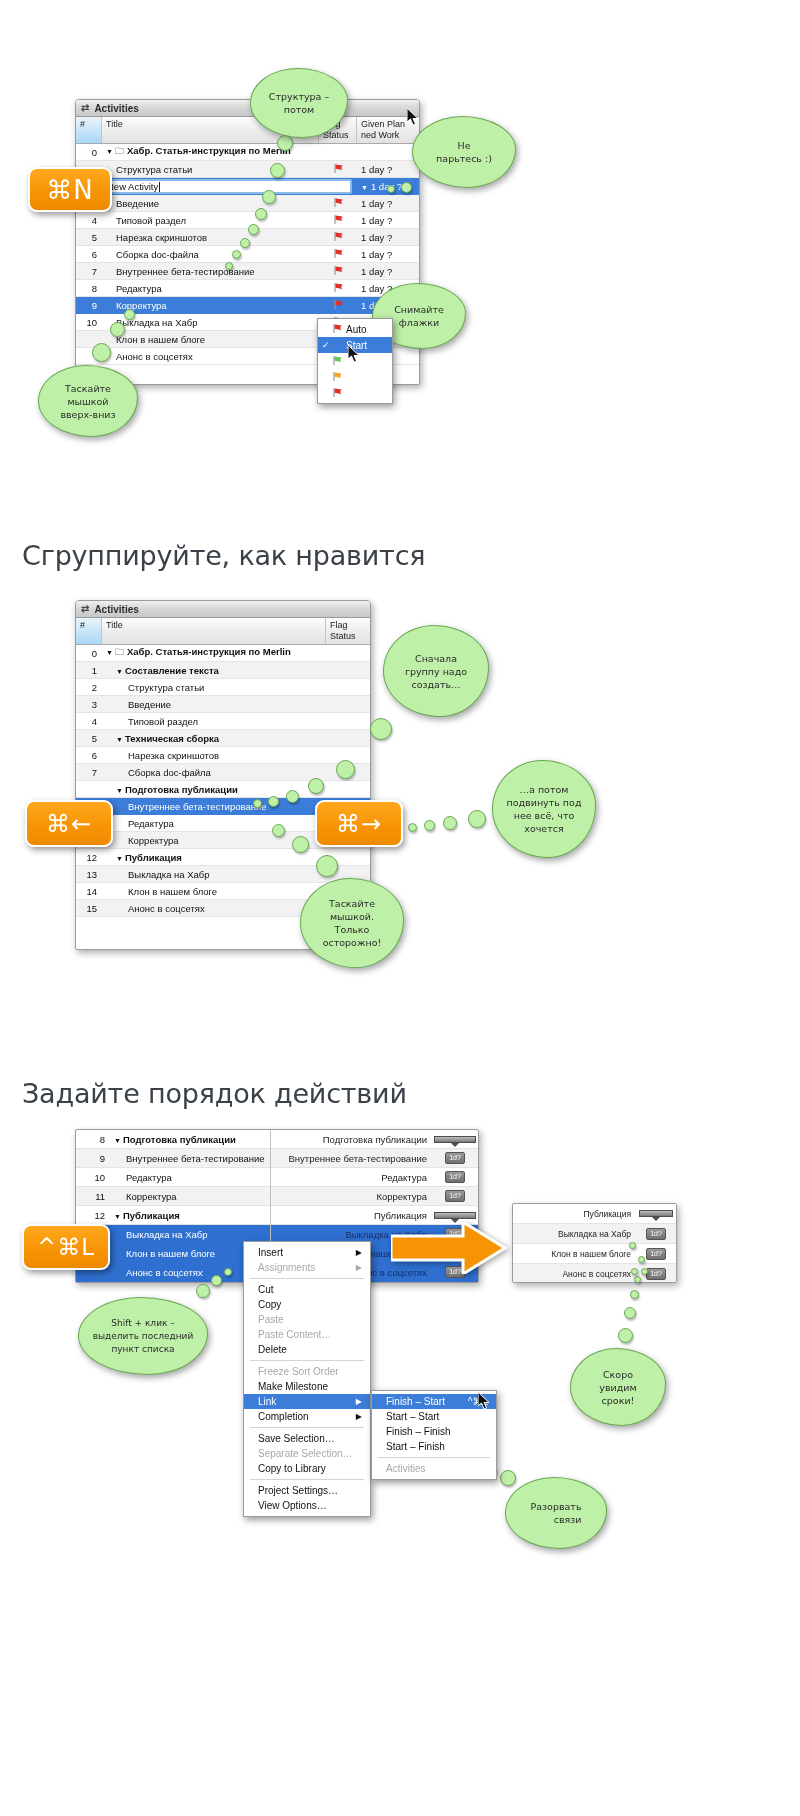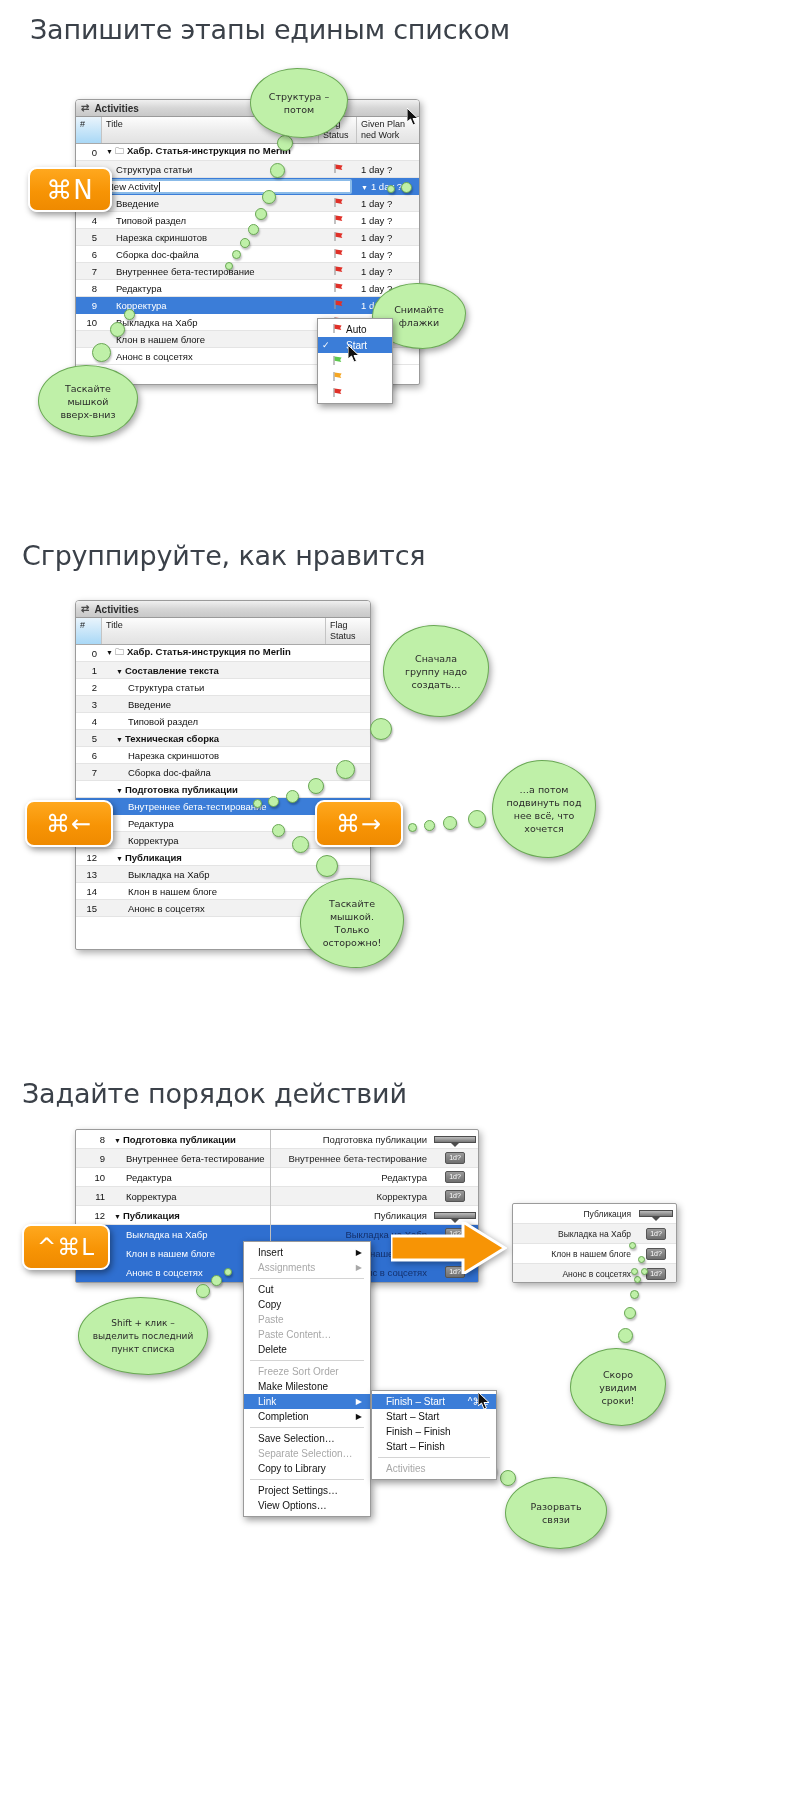--- a/index.html
+++ b/index.html
@@ -238,21 +238,20 @@
     position: absolute;
     z-index: 45;
     filter: drop-shadow(2px 2px 3px rgba(0,0,0,0.35));
   }
 </style>
 </head>
 <body>
 
 <div id="root">
 
-  <div class="heading" style="left:30px; top:14px;">Запишите этапы единым списком</div>
 
   <div class="win" style="left:75px; top:99px; width:345px; height:286px;">
     <div class="titlebar">
       <span class="tb-icon">⇄</span>
       <span>Activities</span>
     </div>
     <div class="colhead">
       <div class="ch num">#</div>
       <div class="ch" style="flex:1;">Title</div>
       <div class="ch" style="width:38px;">
@@ -423,20 +422,24 @@
             </svg></span>
           <span class="lbl"></span>
         </div>
       </div>
   </div>
 
   <div class="cloud cloudshape" style="left:250px; top:68px; width:98px; height:70px;">
     <span style="white-space:pre-line;">Структура –
 потом</span>
   </div>
+  <div class="cloud cloudshape" style="left:412px; top:116px; width:104px; height:72px;">
+    <span style="white-space:pre-line;">Не
+парьтесь  :)</span>
+  </div>
   <div class="cloud cloudshape" style="left:372px; top:283px; width:94px; height:66px;">
     <span style="white-space:pre-line;">Снимайте
 флажки</span>
   </div>
   <div class="cloud cloudshape" style="left:38px; top:365px; width:100px; height:72px;">
     <span style="white-space:pre-line;">Таскайте
 мышкой
 вверх-вниз</span>
   </div>
 
@@ -814,21 +817,21 @@
   <div class="cloud cloudshape" style="left:78px; top:1297px; width:130px; height:78px;">
     <span style="white-space:pre-line; font-size:9px;">Shift + клик –
 выделить  последний
 пункт  списка</span>
   </div>
   <div class="cloud cloudshape" style="left:570px; top:1348px; width:96px; height:78px;">
     <span style="white-space:pre-line;">Скоро
 увидим
 сроки!</span>
   </div>
-  <div class="cloud cloudshape" style="left:505px; top:1477px; width:102px; height:72px;">
+  <div class="cloud cloudshape" style="left:505px; top:1477px; width:102px; height:72px;text-align:right;">
     <span style="white-space:pre-line;">Разорвать
 связи</span>
   </div>
 
   <div class="dot" style="left:196px;top:1284px;width:14px;height:14px;"></div>
   <div class="dot" style="left:211px;top:1275px;width:11px;height:11px;"></div>
   <div class="dot" style="left:224px;top:1268px;width:8px;height:8px;"></div>
 
   <div class="dot" style="left:618px;top:1328px;width:15px;height:15px;"></div>
   <div class="dot" style="left:624px;top:1307px;width:12px;height:12px;"></div>

